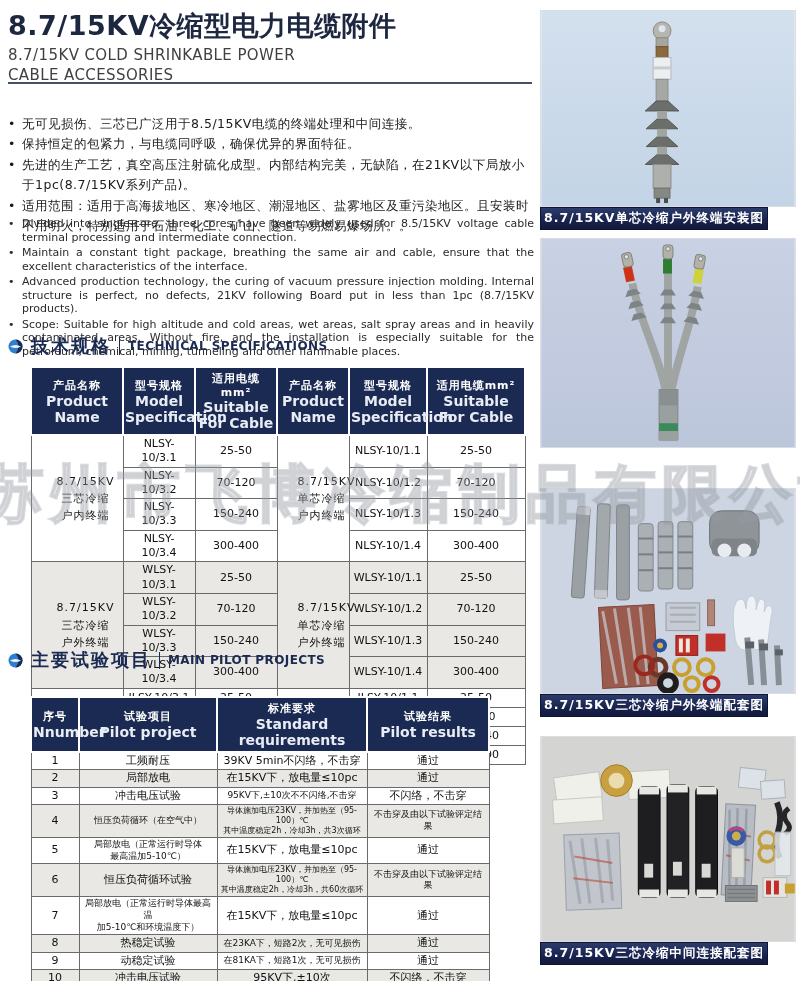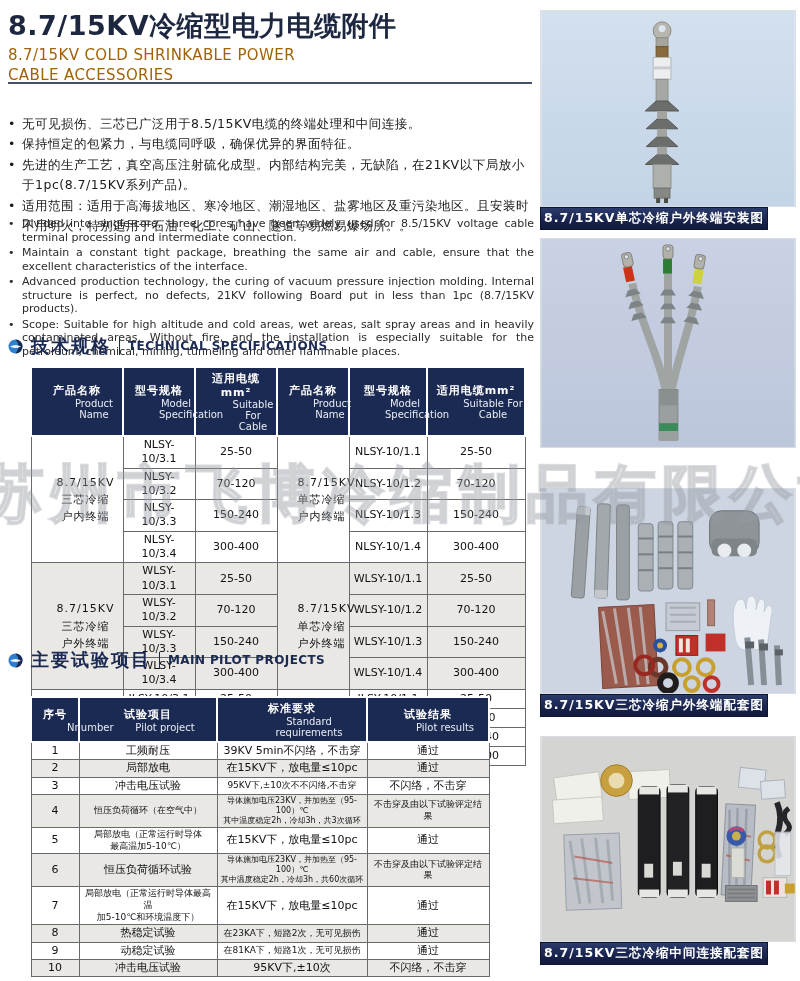--- a/index.html
+++ b/index.html
@@ -4,21 +4,21 @@
 <style>
   * { margin:0; padding:0; box-sizing:border-box; }
   html,body { width:800px; height:981px; background:#fff; overflow:hidden;
     font-family:"DejaVu Sans","Liberation Sans",sans-serif; color:#222; }
   #page { position:relative; width:800px; height:981px; background:#fff; overflow:hidden; }
 
   
   .abs { position:absolute; }
   #title-block { left:8px; top:10px; width:524px; }
   #title-zh { font-size:27px; font-weight:bold; color:#1d2740; letter-spacing:0.5px; line-height:1.2; }
-  #title-en { margin-top:4px; font-size:15px; color:#a16207; letter-spacing:0.4px; line-height:1.3; white-space:pre-line; }
+  #title-en { margin-top:4px; font-size:15px; color:#404040; letter-spacing:0.4px; line-height:1.3; white-space:pre-line; }
   #title-rule { left:8px; top:82px; width:524px; border-top:2px solid #44506a; }
 
   .bullets { left:8px; width:526px; }
   #features-zh { top:114px; }
   #features-en { top:217px; }
   .bullet { position:relative; padding-left:14px; }
   .bullet .dot { position:absolute; left:0; top:0; }
   #features-zh .bullet { font-size:12.5px; line-height:1.63; letter-spacing:0.5px; color:#1a1a1a; }
   #features-en .bullet { font-size:11px; line-height:1.23; color:#2a2a2a; text-align:justify; margin-bottom:2px; }
 
@@ -27,21 +27,21 @@
   #section-pilot { top:648px;text-align:right; }
   .section-zh { font-size:18px; font-weight:bold; color:#1b2a52; letter-spacing:2px; }
   .section-div { width:1px; height:17px; background:#1b2a52; }
   .section-en { font-size:12px; font-weight:bold; color:#1b2a52; letter-spacing:0.4px; }
 
   table { border-collapse:collapse; table-layout:fixed; background:#fff; }
   #specs-table { left:30px; top:366px; width:494px; }
   #pilot-table { left:30px; top:696px; width:458px; }
   th { background:#1b2a52; border:2px solid #fff; padding:3px 1px; text-align:center; vertical-align:middle; }
   th .h-zh { display:block; font-size:11px; font-weight:bold; color:#fff; letter-spacing:1px; }
-  th .h-en { display:block; font-size:10px; font-weight:normal; color:#e8ecf4; letter-spacing:0; transform-origin:center;margin-left:34px; }
+  th .h-en { display:block; font-size:14px; font-weight:bold; color:#e8ecf4; letter-spacing:0; transform-origin:center; }
   #specs-table th { height:42px; }
   #pilot-table th { height:32px; }
   td { border:1px solid #6a6a6a; font-size:11px; text-align:center; vertical-align:middle;
        padding:1px 3px; white-space:pre-line; line-height:1.3; color:#111; }
   #specs-table td { height:19px; }
   #pilot-table td { height:17px; }
   td.small { font-size:9px; }
   td.tiny { font-size:8px; line-height:1.25; }
   tr.shaded td { background:#e9e8e4; }
   td.prod { font-size:11px; line-height:1.55; letter-spacing:1px;padding-left:20px; }

